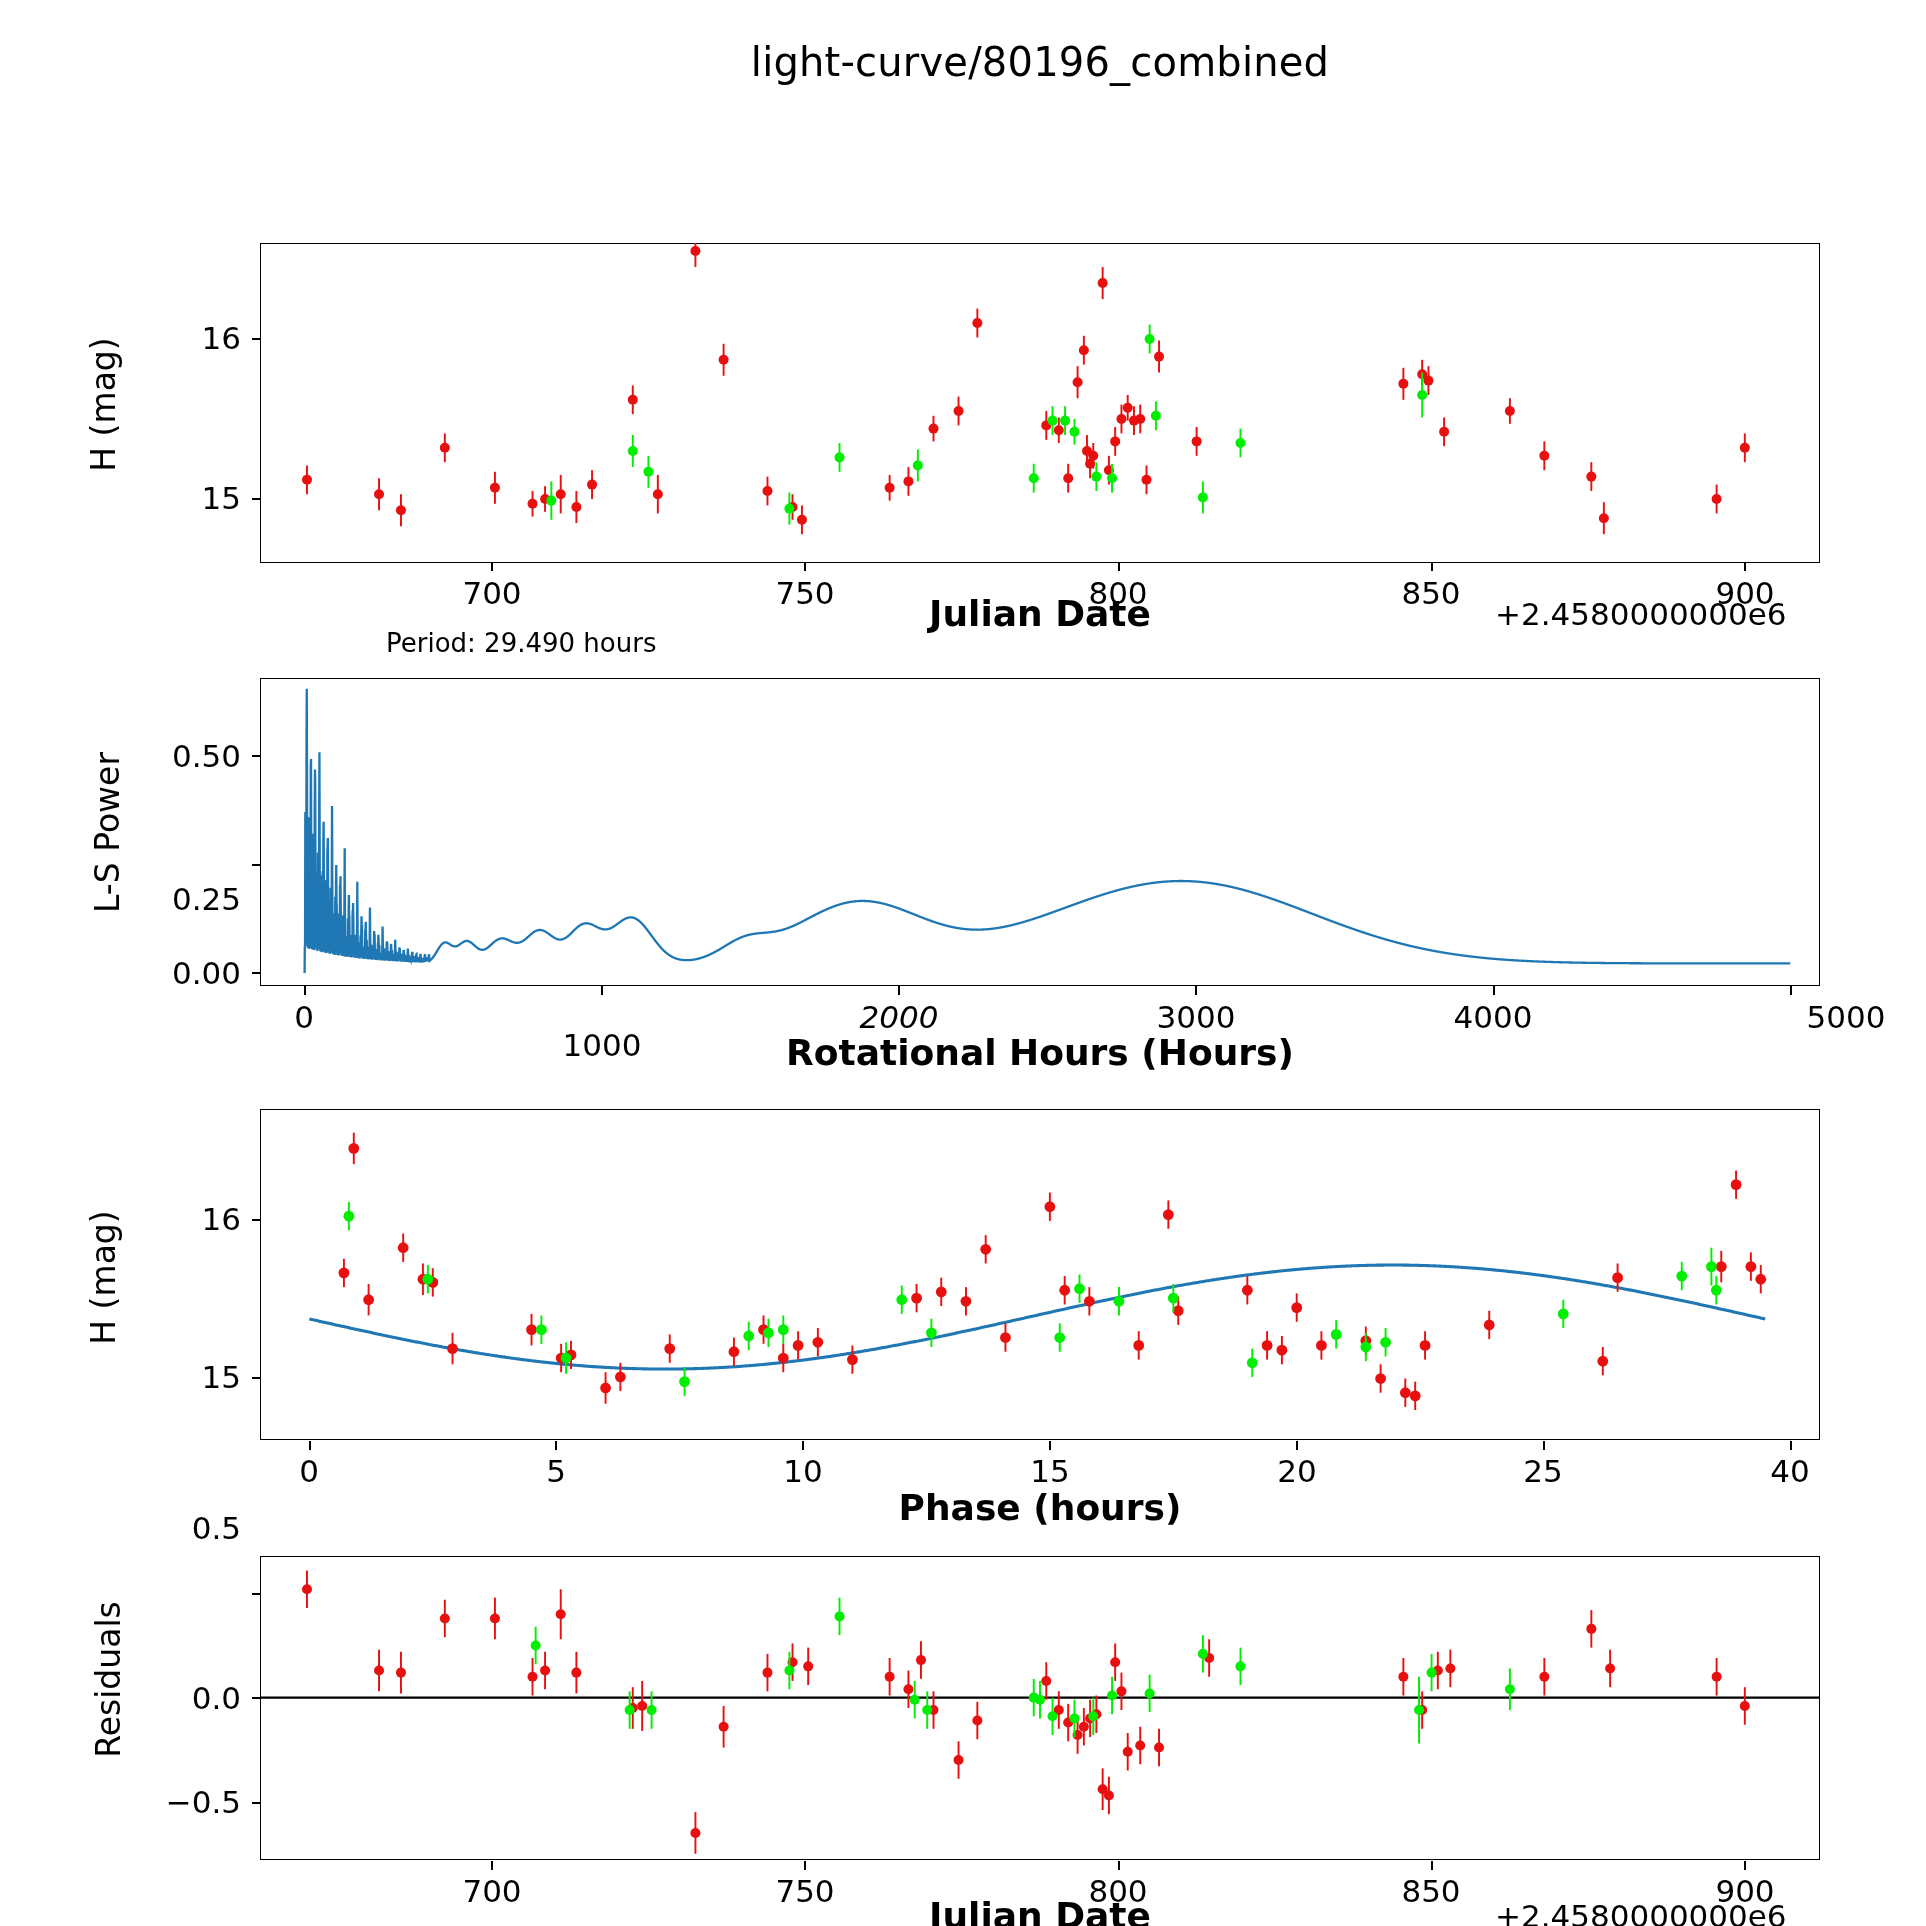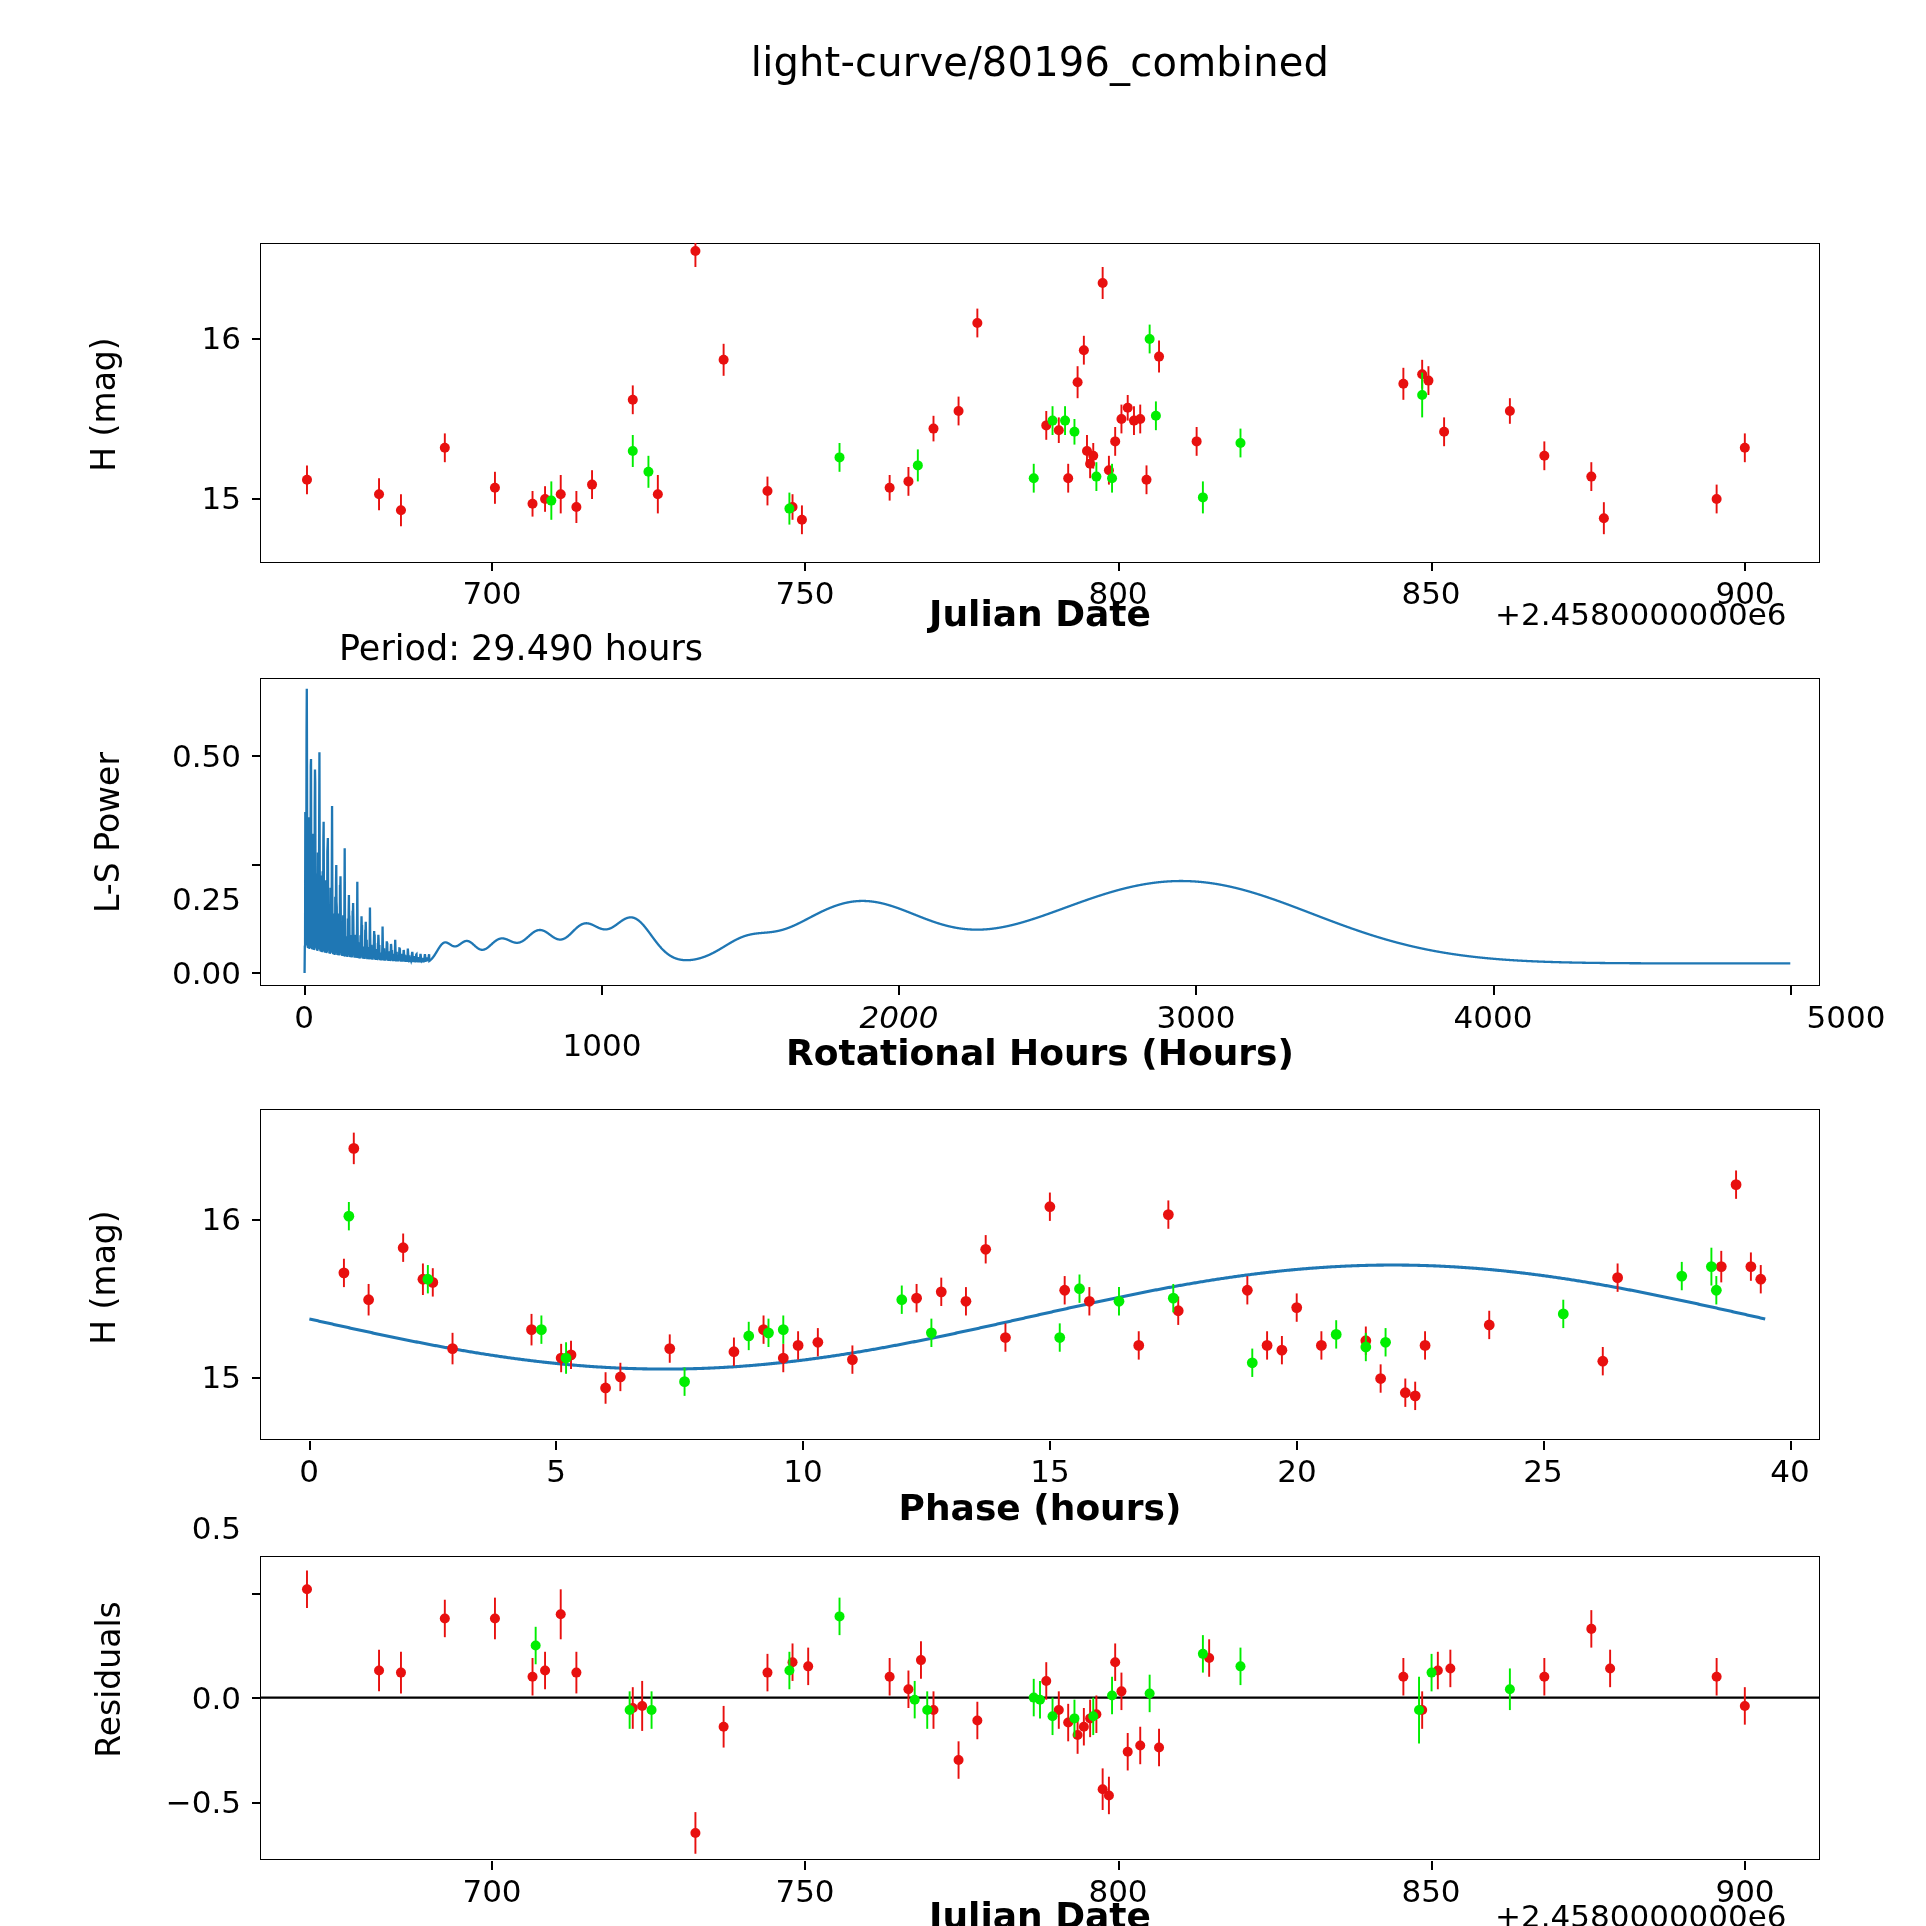--- a/index.html
+++ b/index.html
@@ -67,22 +67,23 @@
     transform: rotate(-90deg);
     white-space: nowrap;
   }
   .offset-label {
     position: absolute;
     font-size: 31px;
     white-space: nowrap;
   }
   .period-label {
     position: absolute;
-    font-size: 35px;
+    font-size: 26px;
     white-space: nowrap;
+    margin-left: 47px;
   }
   .tickmark {
     position: absolute;
     background: #000000;
     width: 1.9px;
     height: 8.5px;
   }
   .tickmark-y {
     position: absolute;
     background: #000000;

